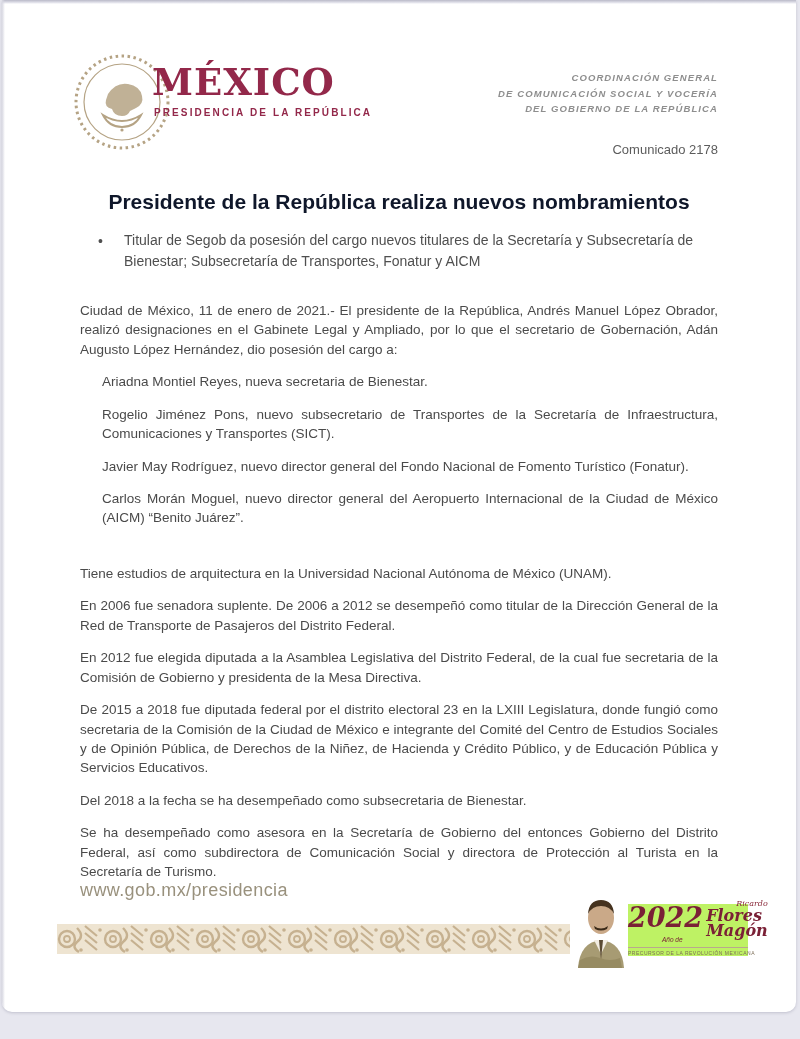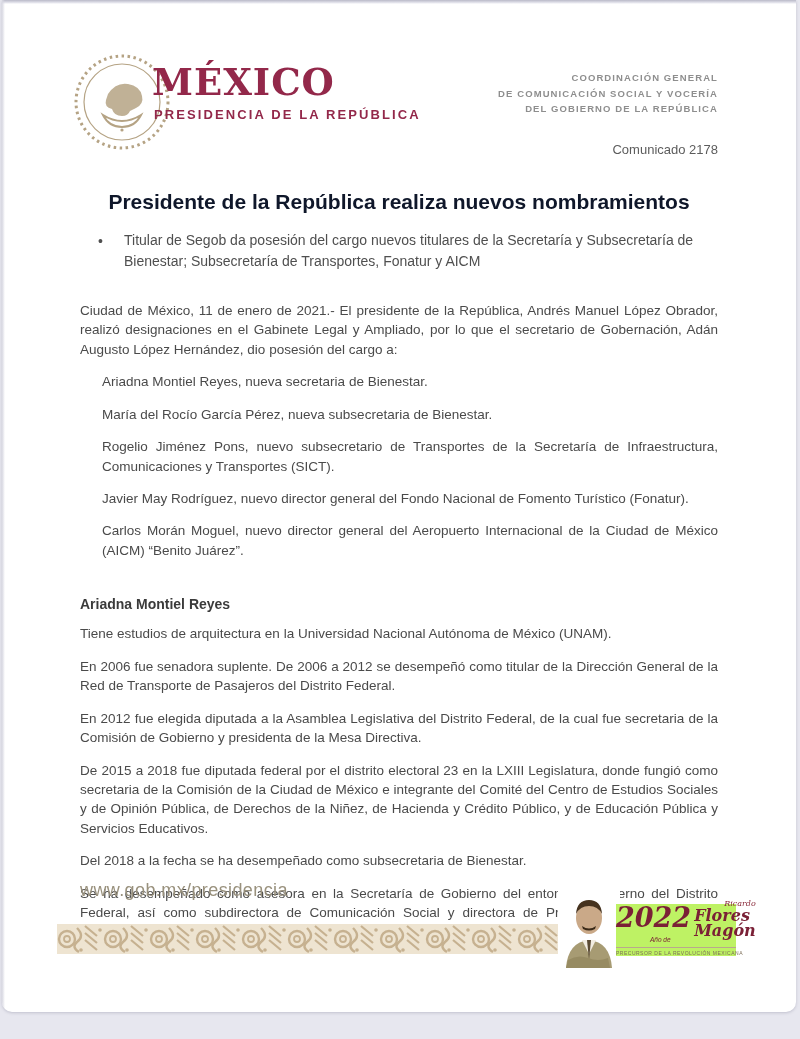--- a/index.html
+++ b/index.html
@@ -37,37 +37,38 @@
   .wordgroup{margin-left:-22px;margin-top:12px;}
   .wordmark{
     font-family:"DejaVu Serif","Liberation Serif",serif;
     font-weight:bold;
     font-size:37px;
     letter-spacing:1px;
     color:#93284a;
     line-height:1;
   }
   .brand-sub{
-    font-size:13px;
+    font-size:10px;
     font-weight:bold;
     letter-spacing:2.1px;
     color:#93284a;
     margin-top:6px;
     padding-left:2px;
   }
   .office{
     position:absolute;top:70px;right:78px;
     text-align:right;
   }
   .office-line{
     font-size:9.5px;
     letter-spacing:1.1px;
     color:#8e8e8e;
     line-height:1.65;
     font-weight:bold;
+    font-style:italic;
   }
   .comunicado{
     margin-top:25px;
     font-size:13px;
     color:#5c5c5c;
   }
   
   .content{padding:0 78px;color:#4a4a4a;}
   .title{
     margin:26px 10px 14px 10px;
@@ -100,21 +101,21 @@
   p.indent{margin-left:22px;}
   .sec-head{
     font-size:14px;
     font-weight:bold;
     color:#3b3b3b;
     margin:0 0 12px 0;
   }
   .sec0{margin-top:36px;}
   .sec1{margin-top:10px;}
   
-  .ftr{position:absolute;left:0;right:12px;bottom:28px;height:110px;}
+  .ftr{position:absolute;left:0;right:0;bottom:28px;height:110px;}
   .ftr-url{
     position:absolute;left:78px;top:6px;
     font-size:18px;
     color:#9a917d;
     color:#99917d;
     letter-spacing:.4px;
   }
   .band{
     position:absolute;left:55px;top:50px;
     width:585px;height:30px;
@@ -196,27 +197,25 @@
     <h1 class="title">Presidente de la República realiza nuevos nombramientos</h1>
 
     <div class="bullet-row">
       <span class="bullet-dot">•</span>
       <span>Titular de Segob da posesión del cargo nuevos titulares de la Secretaría y Subsecretaría de Bienestar; Subsecretaría de Transportes, Fonatur y AICM</span>
     </div>
 
     <p class="body">Ciudad de México, 11 de enero de 2021.- El presidente de la República, Andrés Manuel López Obrador, realizó designaciones en el Gabinete Legal y Ampliado, por lo que el secretario de Gobernación, Adán Augusto López Hernández, dio posesión del cargo a:</p>
 
     <p class="body indent">Ariadna Montiel Reyes, nueva secretaria de Bienestar.</p>
-    <p class="body indent">María del Rocío García Pérez, nueva subsecretaria de Bienestar.</p>
     <p class="body indent">Rogelio Jiménez Pons, nuevo subsecretario de Transportes de la Secretaría de Infraestructura, Comunicaciones y Transportes (SICT).</p>
     <p class="body indent">Javier May Rodríguez, nuevo director general del Fondo Nacional de Fomento Turístico (Fonatur).</p>
     <p class="body indent">Carlos Morán Moguel, nuevo director general del Aeropuerto Internacional de la Ciudad de México (AICM) “Benito Juárez”.</p>
 
     <section class="sec0">
-      <h2 class="sec-head">Ariadna Montiel Reyes</h2>
       <p class="body">Tiene estudios de arquitectura en la Universidad Nacional Autónoma de México (UNAM).</p>
       <p class="body">En 2006 fue senadora suplente. De 2006 a 2012 se desempeñó como titular de la Dirección General de la Red de Transporte de Pasajeros del Distrito Federal.</p>
       <p class="body">En 2012 fue elegida diputada a la Asamblea Legislativa del Distrito Federal, de la cual fue secretaria de la Comisión de Gobierno y presidenta de la Mesa Directiva.</p>
       <p class="body">De 2015 a 2018 fue diputada federal por el distrito electoral 23 en la LXIII Legislatura, donde fungió como secretaria de la Comisión de la Ciudad de México e integrante del Comité del Centro de Estudios Sociales y de Opinión Pública, de Derechos de la Niñez, de Hacienda y Crédito Público, y de Educación Pública y Servicios Educativos.</p>
       <p class="body">Del 2018 a la fecha se ha desempeñado como subsecretaria de Bienestar.</p>
     </section>
 
     <section class="sec1">
       <p class="body">Se ha desempeñado como asesora en la Secretaría de Gobierno del entonces Gobierno del Distrito Federal, así como subdirectora de Comunicación Social y directora de Protección al Turista en la Secretaría de Turismo.</p>
     </section>

